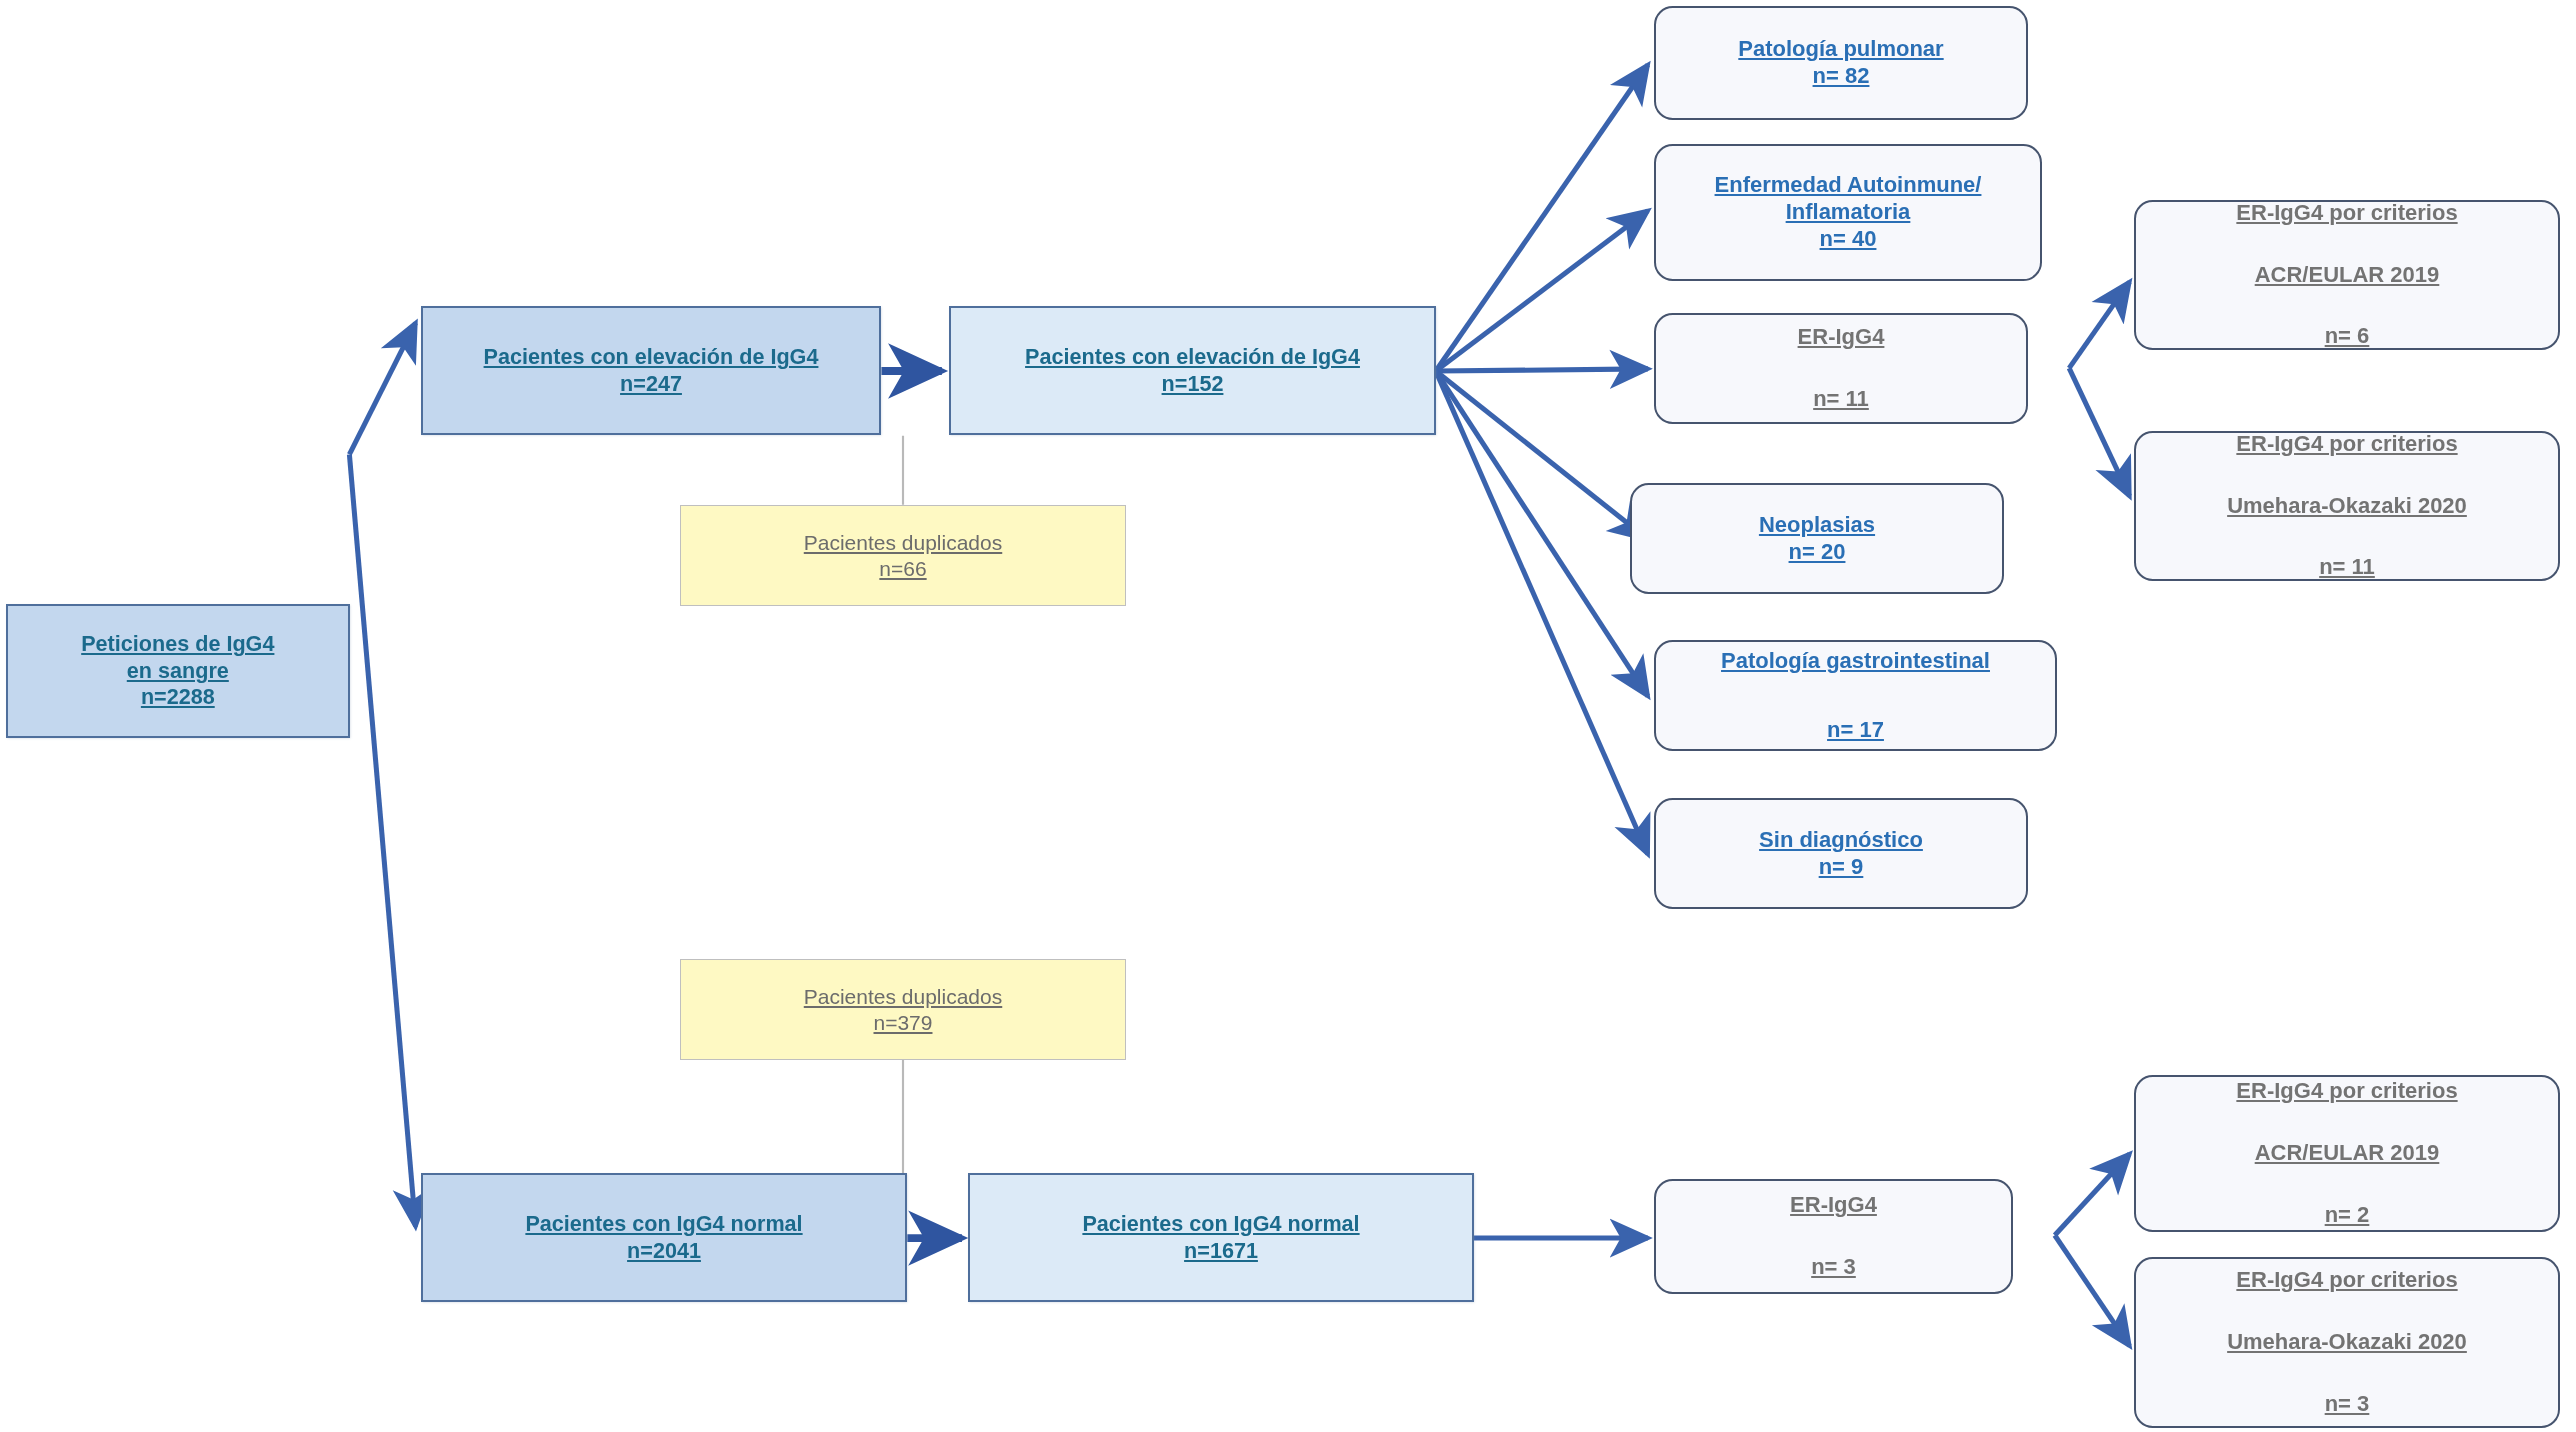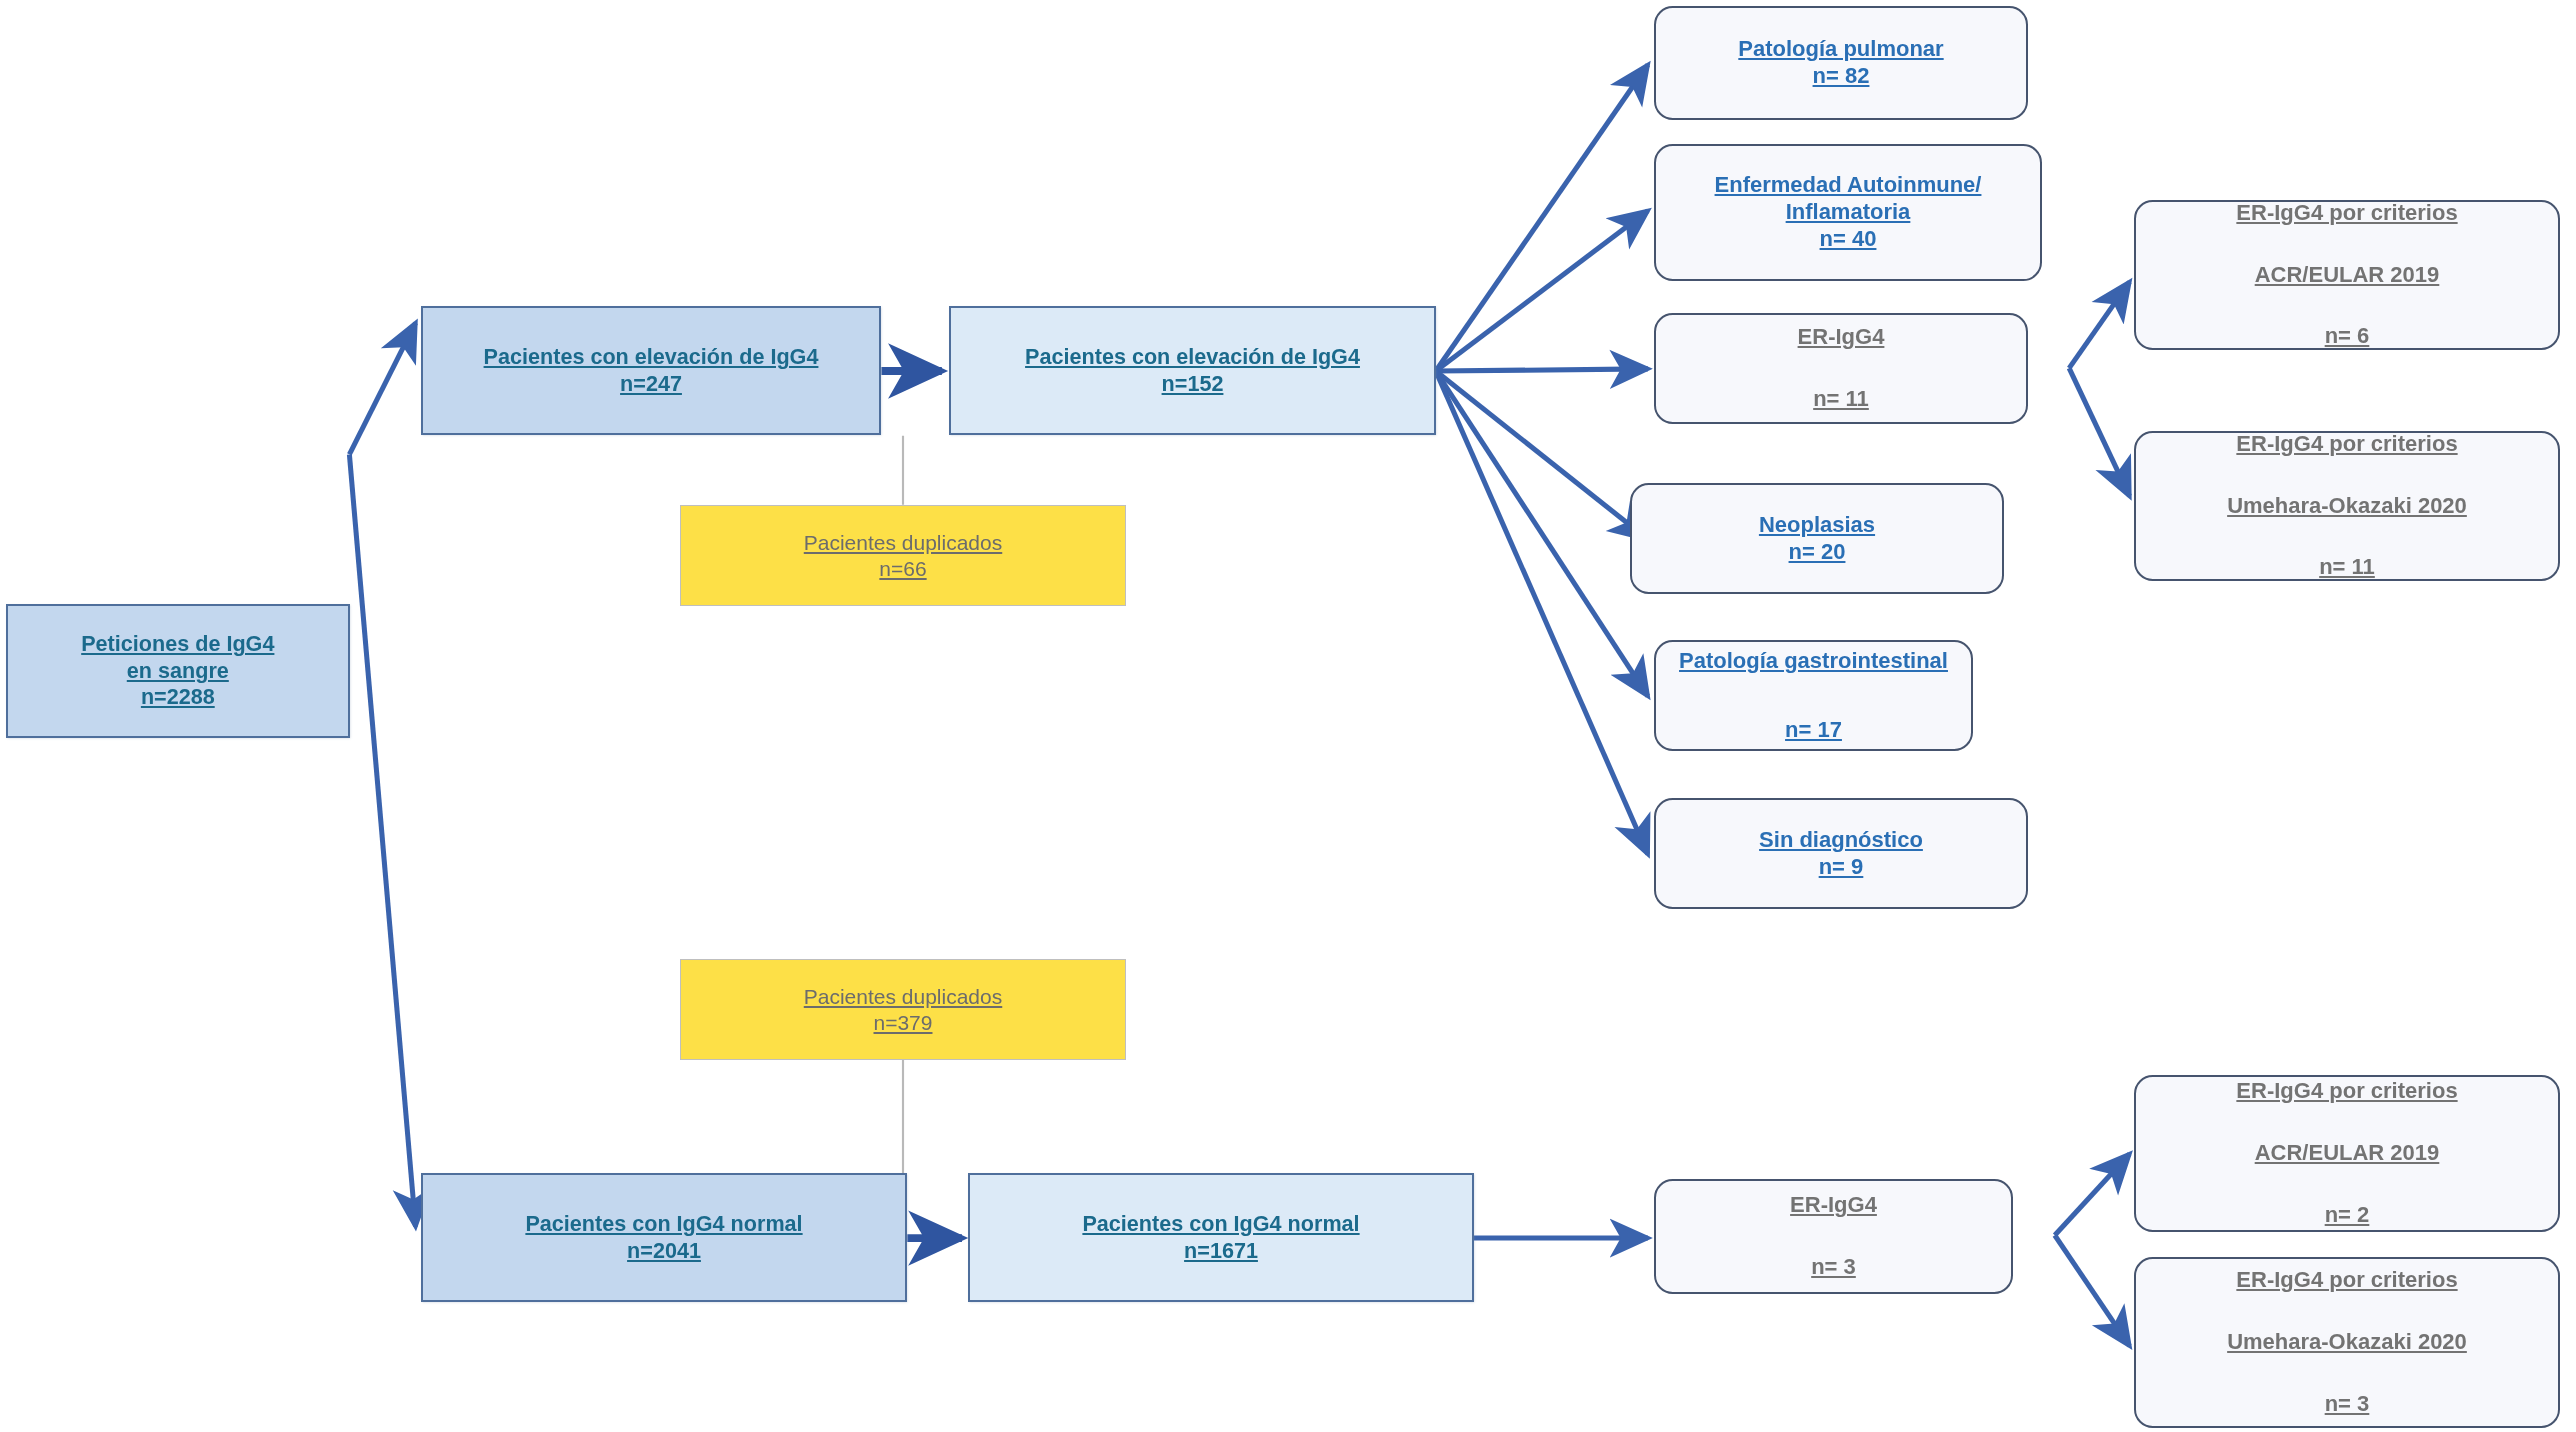--- a/index.html
+++ b/index.html
@@ -57,21 +57,21 @@
     font-size:22px;
     font-weight:600;
   }
   .box-round.em{
     color:#737373;
     font-weight:800;
     gap:35px;
   }
   
   .box-note{
-    background:#fde047;
+    background:#fef9c3;
     border:1.4px solid #bfbfbf;
     color:#6c6c6c;
     font-size:21px;
     font-weight:400;
   }
 </style>
 </head>
 <body>
 
 <div id="stage">
@@ -174,21 +174,21 @@
   <div class="node box-round em" style="left:1654px;top:313px;width:374px;height:111px;">
     <span class="ln">ER-IgG4</span>
     <span class="ln">n= 11</span>
   </div>
 
   <div class="node box-round" style="left:1630px;top:483px;width:374px;height:111px;">
     <span class="ln">Neoplasias</span>
     <span class="ln">n= 20</span>
   </div>
 
-  <div class="node box-round" style="left:1654px;top:640px;width:319px;height:111px;gap:42px;">
+  <div class="node box-round" style="left:1654px;top:640px;width:403px;height:111px;gap:42px;">
     <span class="ln">Patología gastrointestinal</span>
     <span class="ln">n= 17</span>
   </div>
 
   <div class="node box-round" style="left:1654px;top:798px;width:374px;height:111px;">
     <span class="ln">Sin diagnóstico</span>
     <span class="ln">n= 9</span>
   </div>
 
   <div class="node box-round em" style="left:2134px;top:200px;width:426px;height:150px;">

